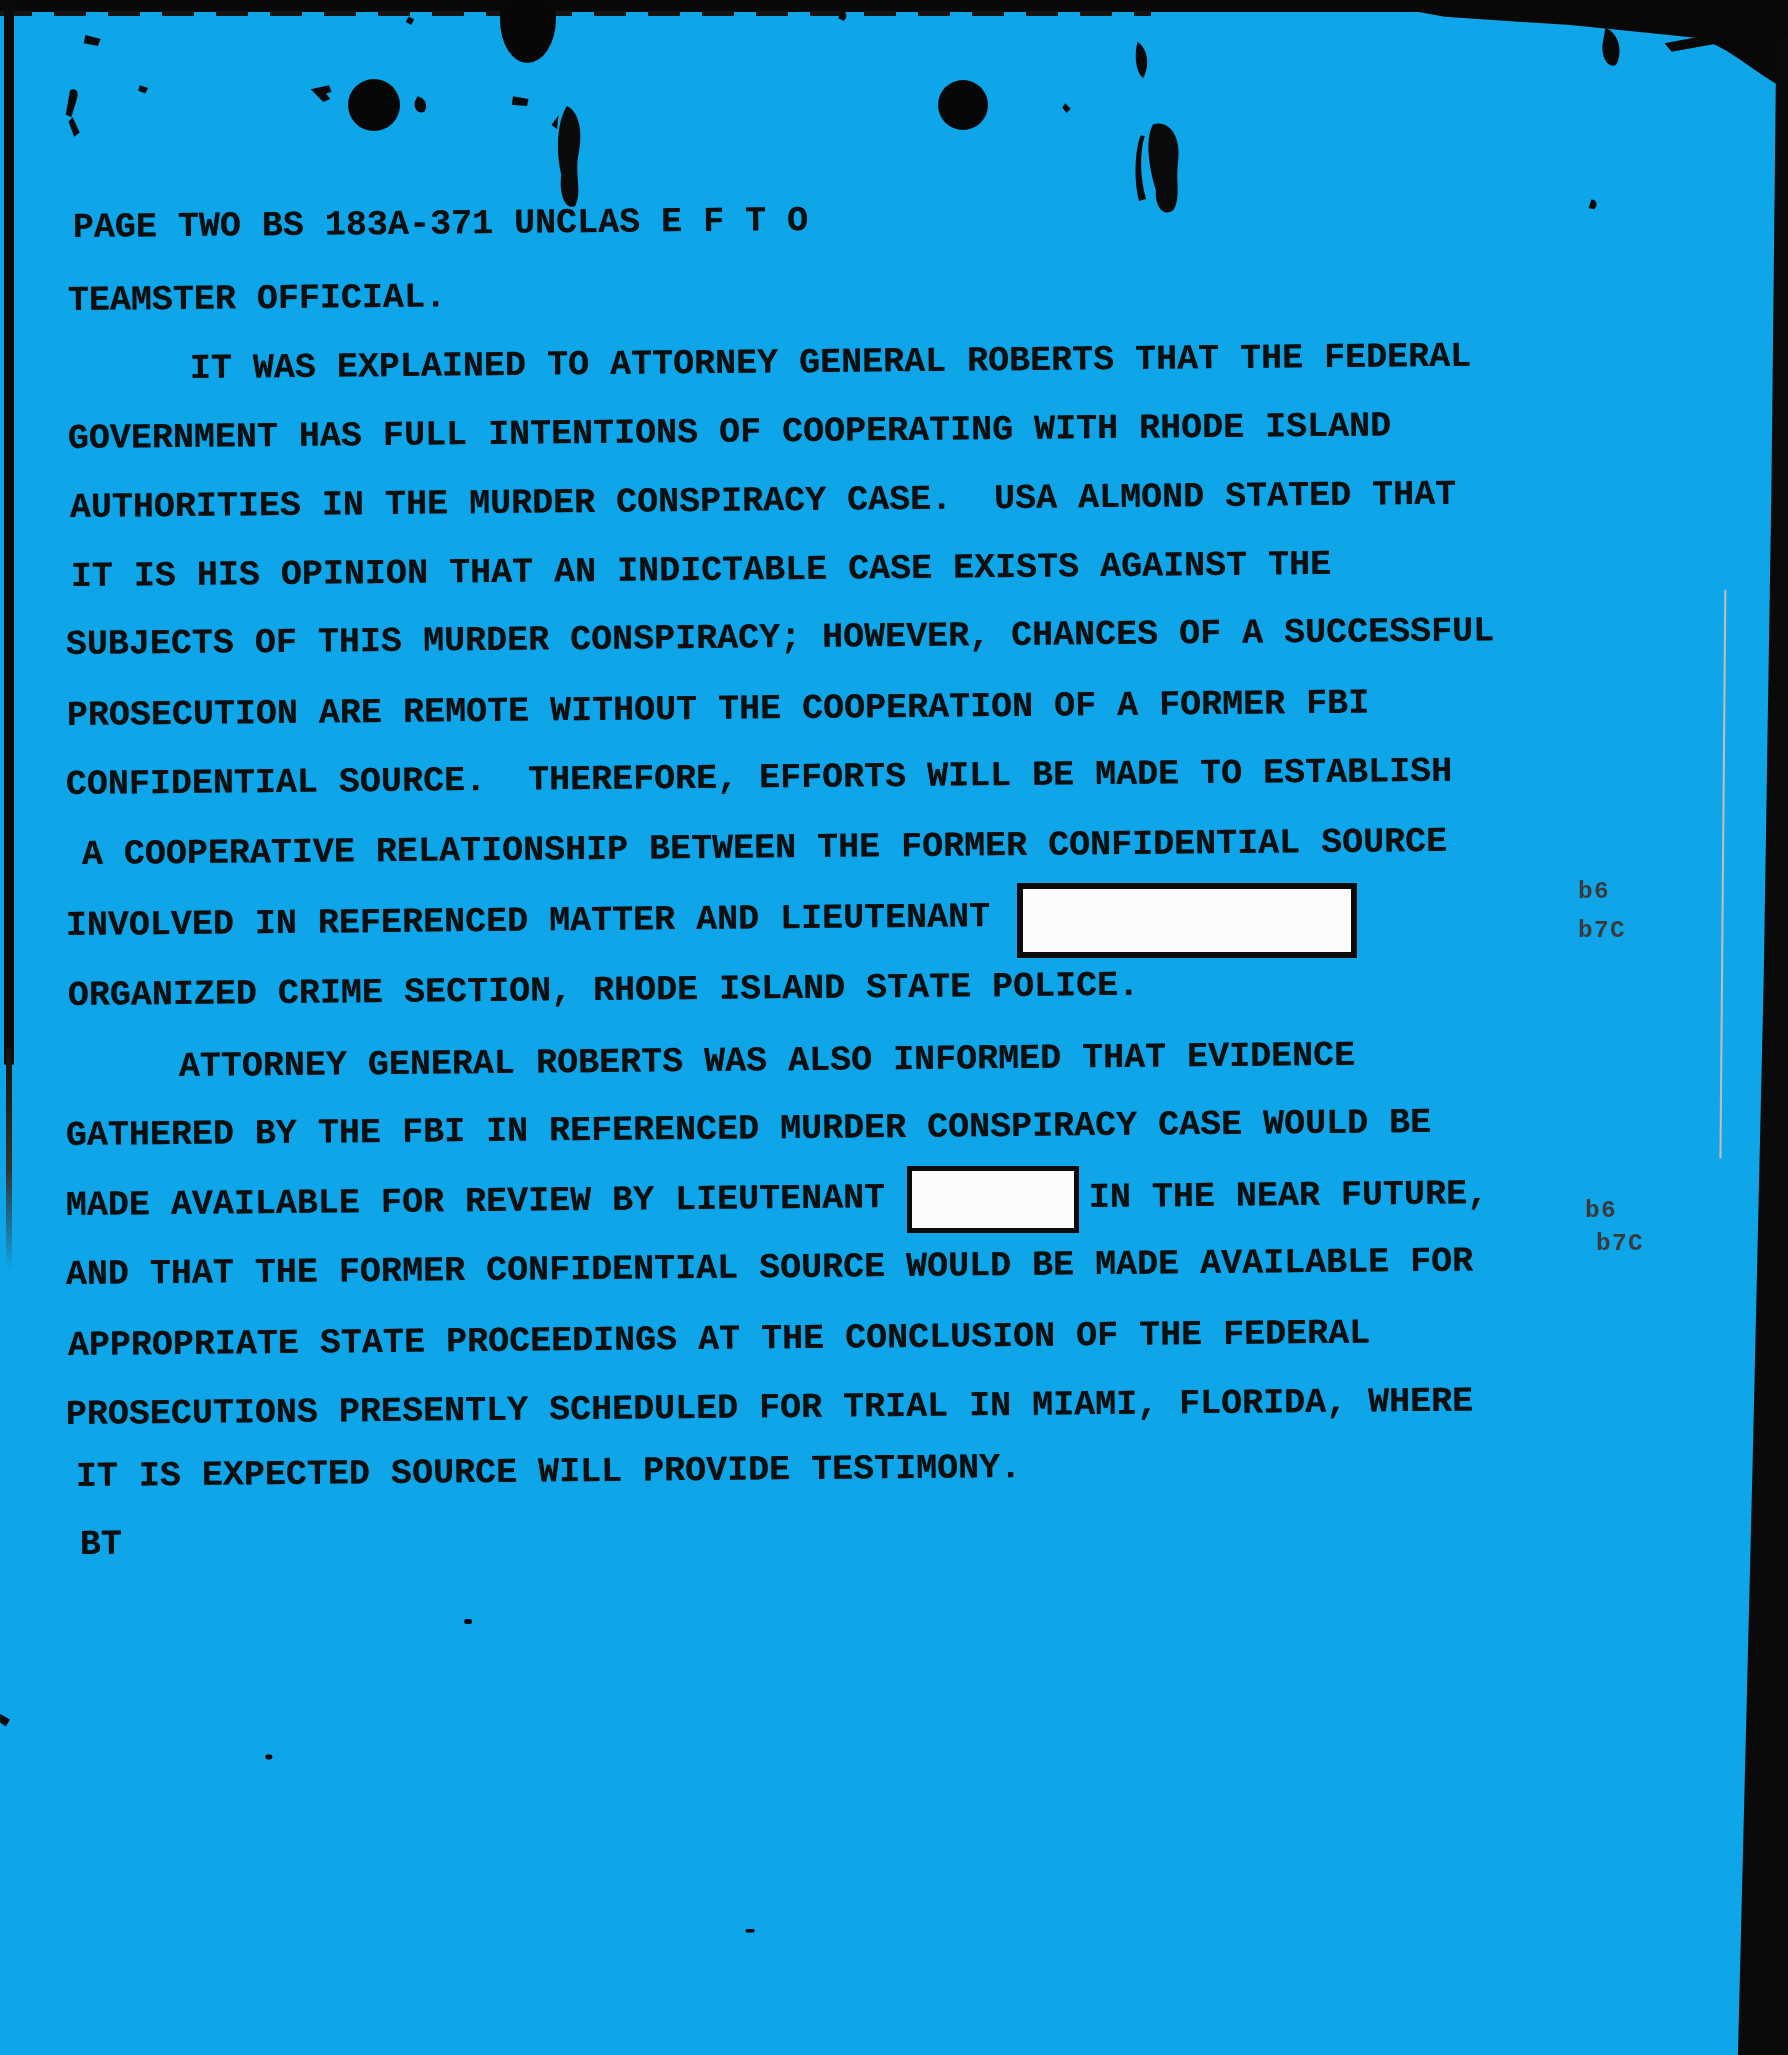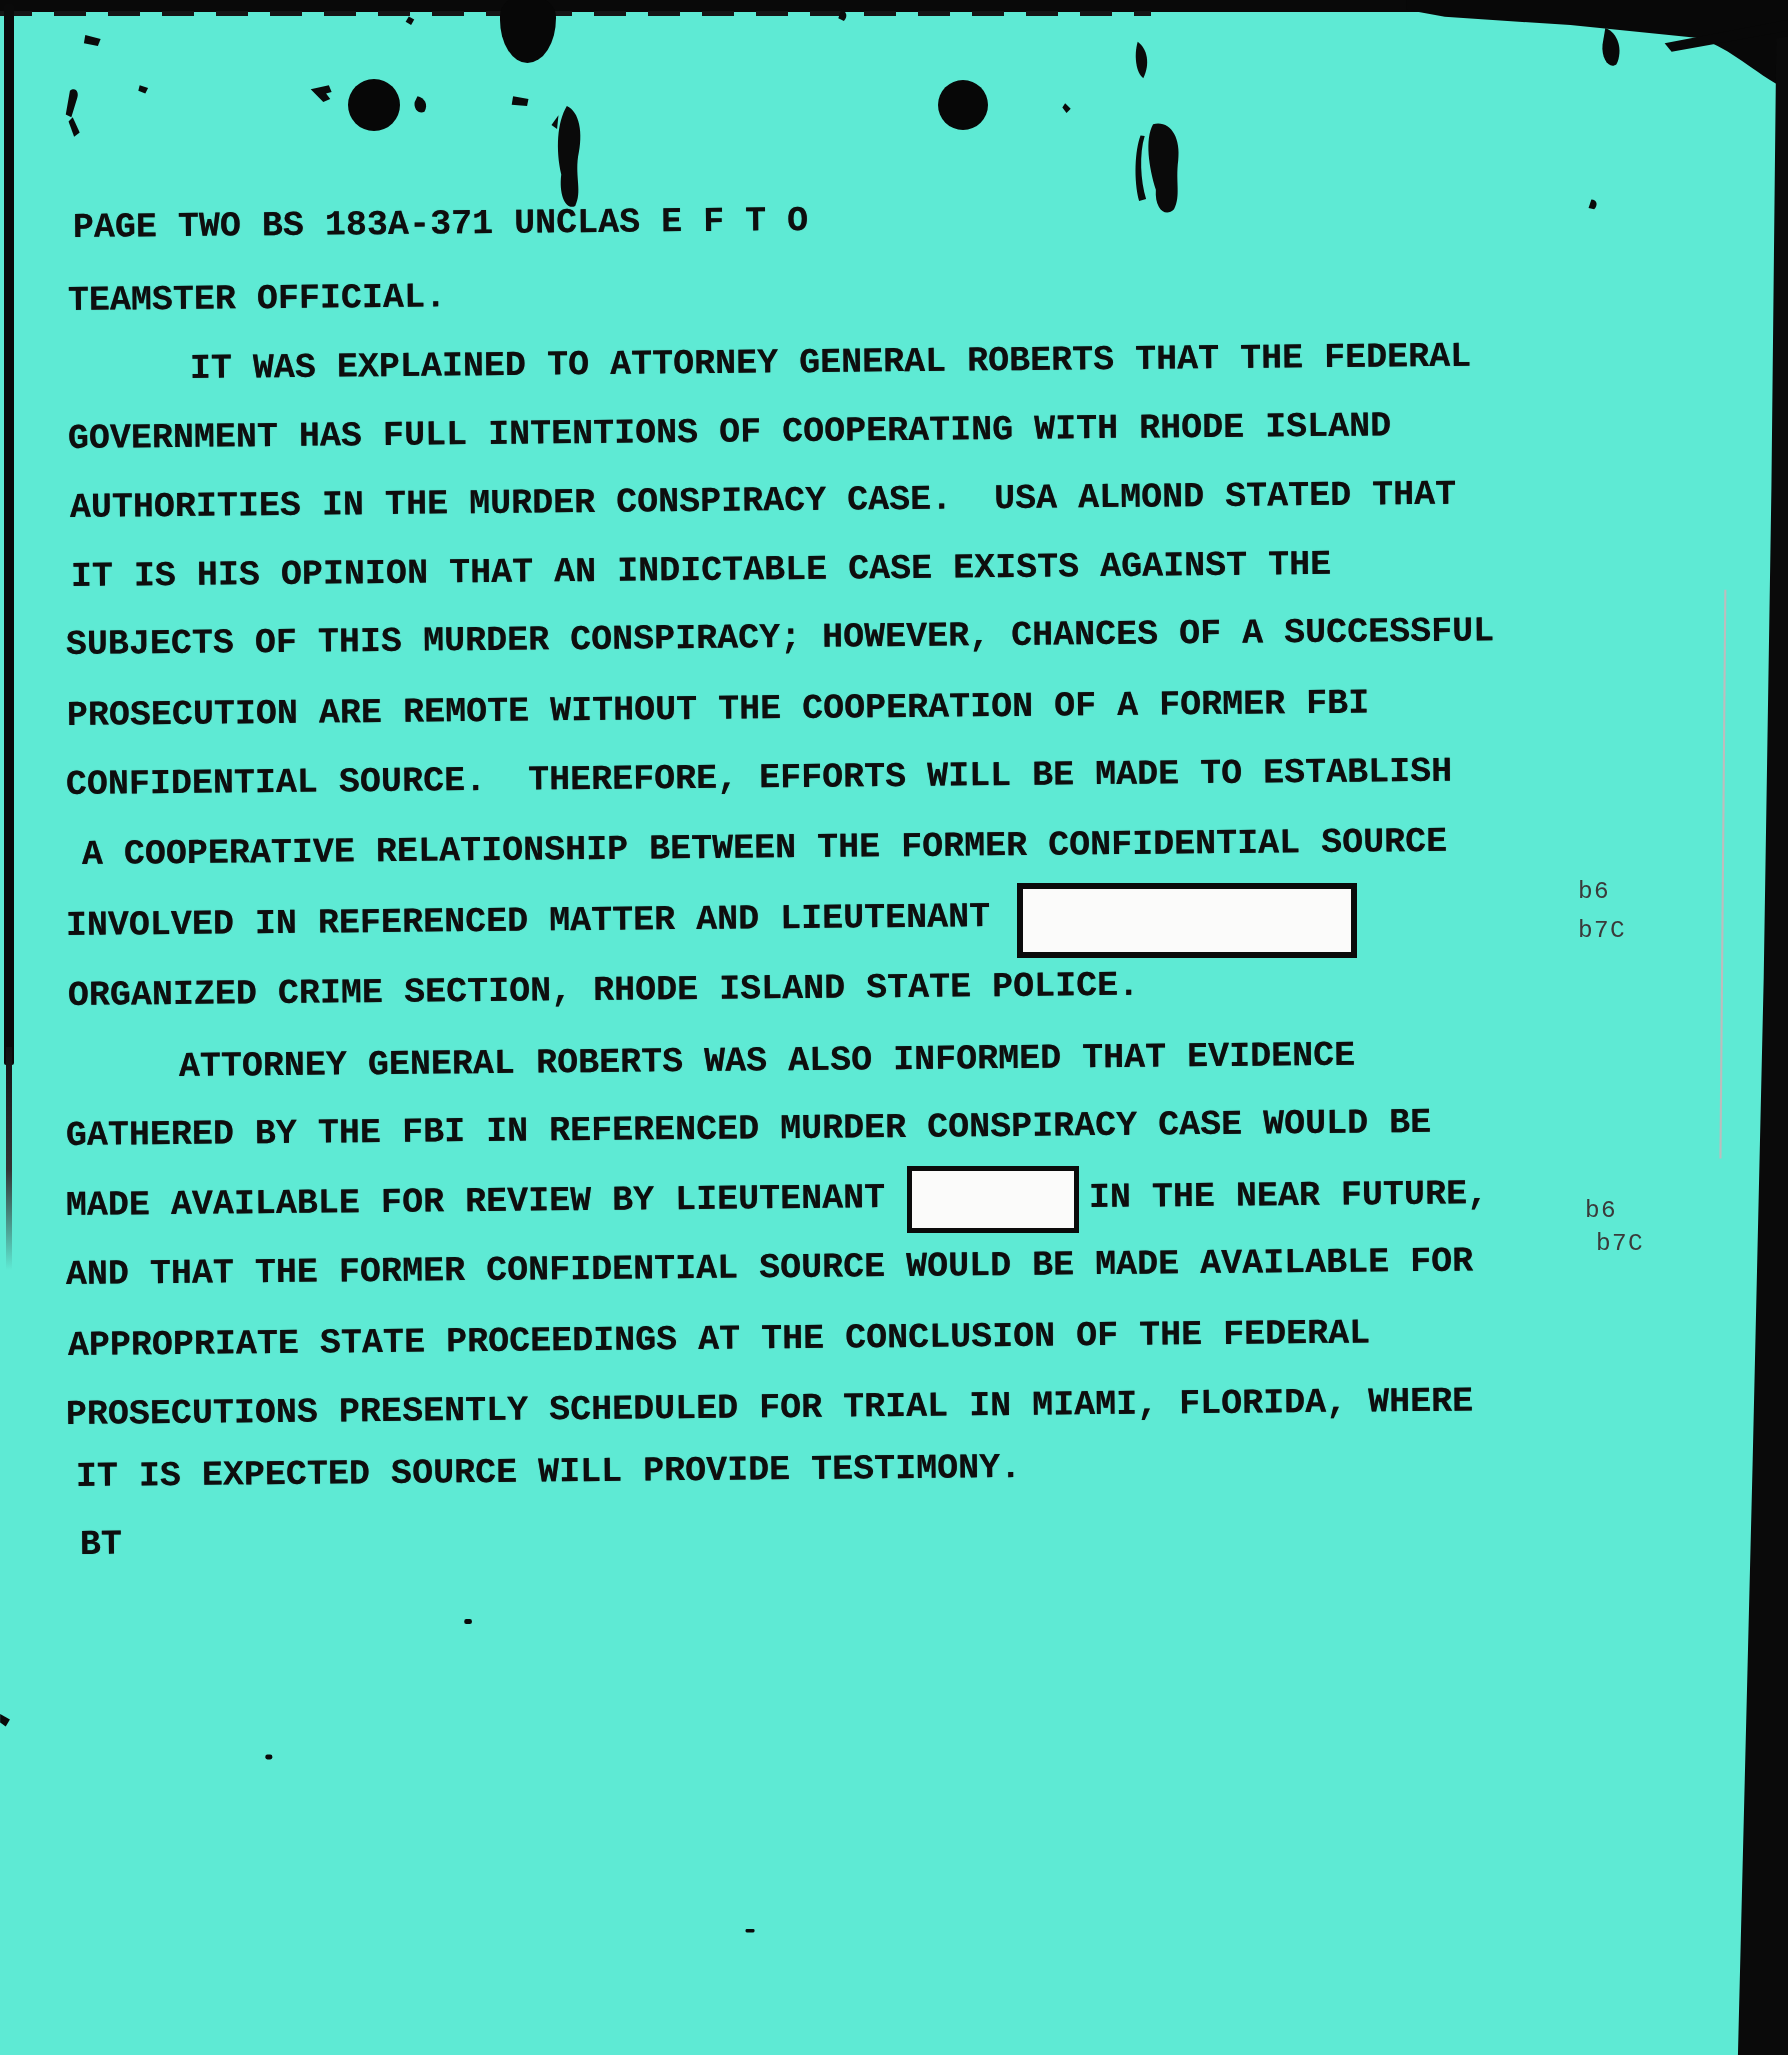--- a/index.html
+++ b/index.html
@@ -1,38 +1,38 @@
 <!DOCTYPE html>
 <html style="font-size:11px"><head>
 <meta charset="utf-8">
 <style>
   html,body{margin:0;padding:0;background:#e9e9e7;}
   .page{
     position:relative;
     width:1789px;height:2056px;
-    background:#5eead4;
+    background:#0ea5e9;
     overflow:hidden;
     font-family:"Liberation Mono","DejaVu Sans Mono",monospace;
   }
   
   .tline{
     position:absolute;
     white-space:pre;
     font-size:35px;
     font-weight:700;
     letter-spacing:0px;
     color:#0e0e0e;
     text-shadow:0 0 0.7px rgba(0,0,0,.55);
     transform:rotate(-0.55deg);
     transform-origin:left center;
   }
   .margin-code{
     position:absolute;
     font-size:24.4px;
-    font-weight:400;
+    font-weight:700;
     color:#3a3a3a;
     letter-spacing:1.4px;
     font-family:"Liberation Mono","DejaVu Sans Mono",monospace;
   }
   
   .redaction-box{
     position:absolute;
     background:#fbfbfa;
     border:6.3px solid #0b0b0b;
     box-sizing:border-box;

